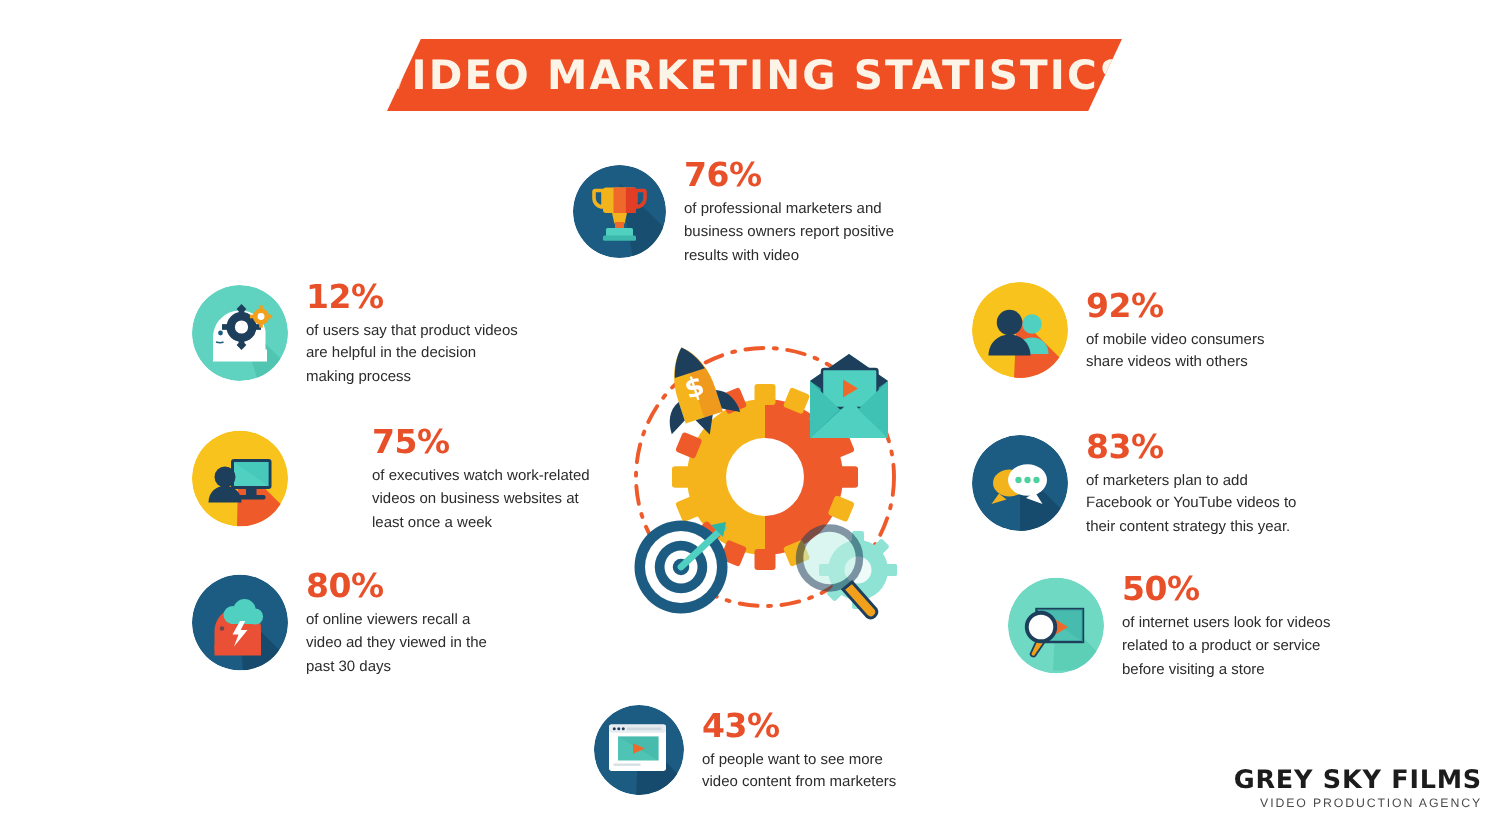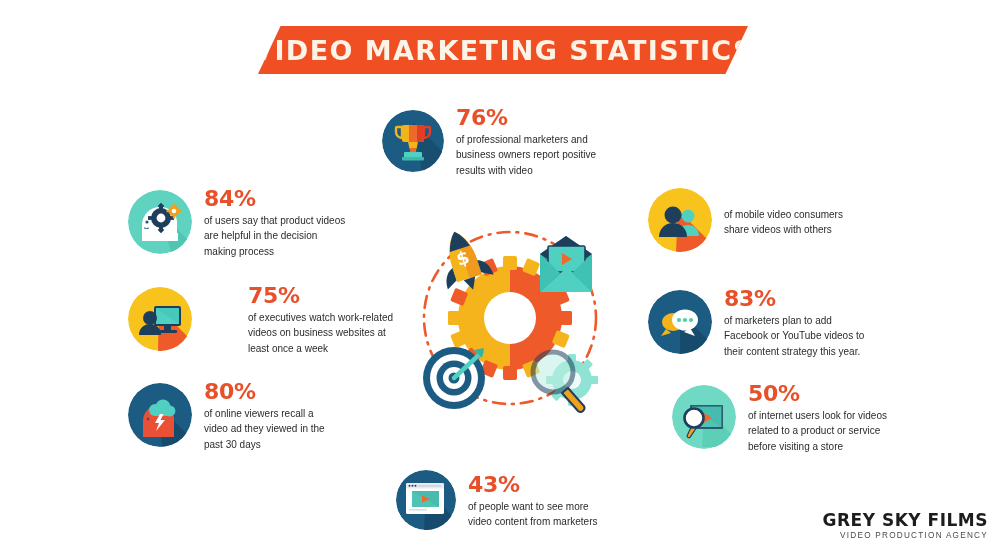--- a/index.html
+++ b/index.html
@@ -127,21 +127,21 @@
               <rect x="-1.2" y="-7.4" width="2.4" height="3"></rect>
               <rect x="-1.2" y="4.4" width="2.4" height="3"></rect>
               <rect x="-7.4" y="-1.2" width="3" height="2.4"></rect>
               <rect x="4.4" y="-1.2" width="3" height="2.4"></rect>
             </g>
           </g>
         </svg>
       </div>
     </div>
     <div class="txt">
-      <div class="pct">84%</div>
+      <div class="pct">12%</div>
       <div class="desc">of users say that product videos
 are helpful in the decision
 making process</div>
     </div>
   </div>
 
   <div class="stat" style="left:128px; top:282px;gap:44px;">
     <div class="ic-wrap">
       <div class="circle" style="width:64px;height:64px;">
         <svg width="64" height="64" viewBox="0 0 64 64">
@@ -199,20 +199,21 @@
           <circle cx="32" cy="32" r="32" fill="#f7c31c"></circle>
           <path d="M30 22 L64 56 L56 64 L28 64 Z" fill="#ef5a2a"></path>
           <circle cx="40" cy="28" r="6.5" fill="#4fd0c0"></circle>
           <path d="M29 48 c0-7 5-11 11-11 c6 0 11 4 11 11 z" fill="#4fd0c0"></path>
           <circle cx="25" cy="27" r="8.5" fill="#1d3f5c"></circle>
           <path d="M11 49 c0-8 6-14 14-14 c8 0 14 6 14 14 z" fill="#1d3f5c"></path>
         </svg>
       </div>
     </div>
     <div class="txt">
+      <div class="pct">92%</div>
       <div class="desc">of mobile video consumers
 share videos with others</div>
     </div>
   </div>
 
   <div class="stat" style="left:648px; top:285px;">
     <div class="ic-wrap">
       <div class="circle" style="width:64px;height:64px;">
         <svg width="64" height="64" viewBox="0 0 64 64">
           <circle cx="32" cy="32" r="32" fill="#1d5c82"></circle>

